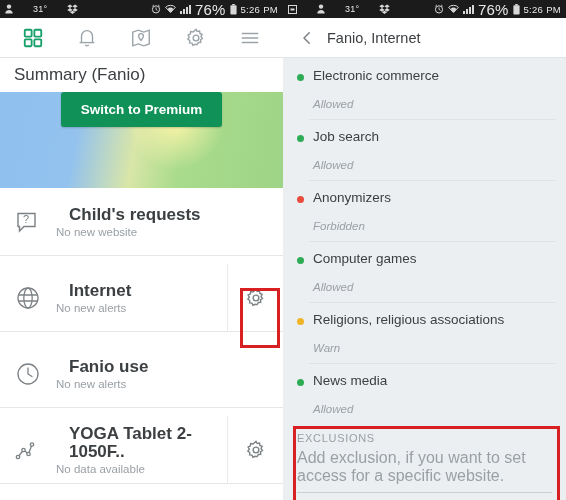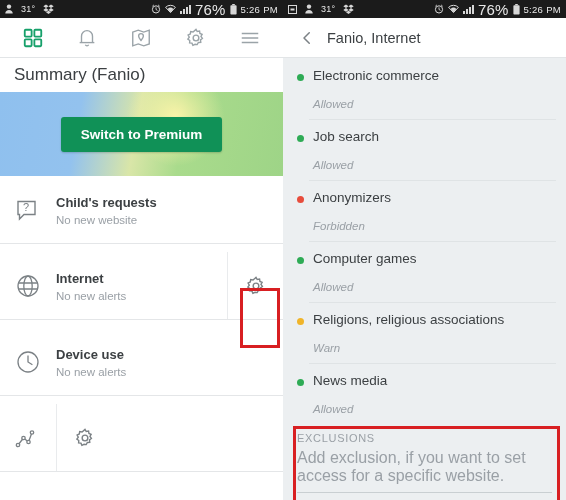--- a/index.html
+++ b/index.html
@@ -26,21 +26,21 @@
   .statusbar {
     height: 18px;
     background: #1b1b1b;
     color: #e8e8e8;
     display: flex;
     align-items: center;
     padding: 0 5px;
     font-size: 9.5px;
     letter-spacing: 0.2px;
   }
-  .sb-left { display: flex; gap: 8px; flex: 1; }
+  .sb-left { display: flex; gap: 20px; flex: 1; }
   .sb-right { display: flex; align-items: center; gap: 4px; }
   .sb-ico { display: inline-flex; align-items: center; opacity: .92; }
   .sb-temp { font-size: 9px; }
   .sb-pct { font-size: 15px; }
   .sb-time { font-size: 9.5px; letter-spacing: 0.3px; }
 
   
   .toolbar {
     height: 40px;
     background: #ffffff;
@@ -62,25 +62,25 @@
     display: flex; align-items: center;
     padding-left: 14px;
     font-size: 17px;
     color: #3c4043;
     background: #ffffff;
   }
 
   
   .banner {
     position: relative;
-    height: 84px;
+    height: 96px;
     background:
       radial-gradient(ellipse 70px 70px at 62% 30%, rgba(255,245,170,0.95) 0%, rgba(255,245,170,0) 70%),
       linear-gradient(100deg, #8fc0ee 0%, #93c2ee 28%, #d9e6a8 48%, #a9db8c 64%, #9ed487 100%);
-    display: flex; align-items: center; justify-content: center;
+    display: flex; align-items: flex-start; justify-content: center;
   }
   .premium-btn {
     background: #109157;
     color: #ffffff;
     border: none;
     border-radius: 3px;
     padding: 10px 20px;
     font-size: 13.5px;
     font-weight: bold;
     font-family: "Liberation Sans", sans-serif;
@@ -102,24 +102,25 @@
     cursor: pointer;
   }
   .srow:last-child { margin-bottom: 0; }
   .srow-ico {
     width: 42px; min-width: 42px;
     display: flex; align-items: center; justify-content: flex-start;
     color: #70757a;
   }
   .srow-text { flex: 1; }
   .srow-title {
-    font-size: 13px;
+    font-size: 17px;
     font-weight: bold;
     color: #3c4043;
     line-height: 18px;
+    margin-left: 13px;
   }
   .srow-sub {
     font-size: 11.5px;
     color: #9aa0a6;
     margin-top: 2px;
   }
   .srow-gear {
     width: 56px;
     display: flex; align-items: center; justify-content: center;
     color: #70757a;
@@ -363,35 +364,39 @@
       </div>
 
       <div class="srow">
         <div class="srow-ico">
           <svg width="28" height="28" viewBox="0 0 28 28" fill="none" stroke="#7b8185" stroke-width="1.3">
             <circle cx="14" cy="14" r="10"></circle>
             <path d="M14 7.6V14l4.4 2.8"></path>
           </svg>
         </div>
         <div class="srow-text">
-          <div class="srow-title">Device use</div>
+          <div class="srow-title">Fanio use</div>
           <div class="srow-sub">No new alerts</div>
         </div>
       </div>
 
       <div class="srow gearcell">
         <div class="srow-ico">
           <svg width="28" height="28" viewBox="0 0 28 28" fill="none" stroke="#7b8185" stroke-width="1.3">
             <path d="M4 21l5.5-7 5 4 3.5-9.5"></path>
             <circle cx="4" cy="21" r="1.7" fill="#fff"></circle>
             <circle cx="9.5" cy="14" r="1.7" fill="#fff"></circle>
             <circle cx="14.5" cy="18" r="1.7" fill="#fff"></circle>
             <circle cx="18" cy="8.5" r="1.7" fill="#fff"></circle>
           </svg>
         </div>
+        <div class="srow-text">
+          <div class="srow-title">YOGA Tablet 2-1050F..</div>
+          <div class="srow-sub">No data available</div>
+        </div>
         <div class="srow-gear">
           <svg width="22" height="22" viewBox="0 0 24 24" fill="none" stroke="#7b8185" stroke-width="1.5">
             <circle cx="12" cy="12" r="3.1"></circle>
             <path d="M12 2.6l1.3 2.3 2.6-.5.4 2.6 2.4 1.1-1.3 2.3 1.6 2.1-2.1 1.6.3 2.6-2.6.2-1.3 2.3L11 18.9l-2.4 1.1-1-2.4-2.6-.3.2-2.6-2.1-1.6 1.6-2.1-1.3-2.3 2.4-1.1.4-2.6 2.6.5z"></path>
           </svg>
         </div>
       </div>
 
     </div>
 

